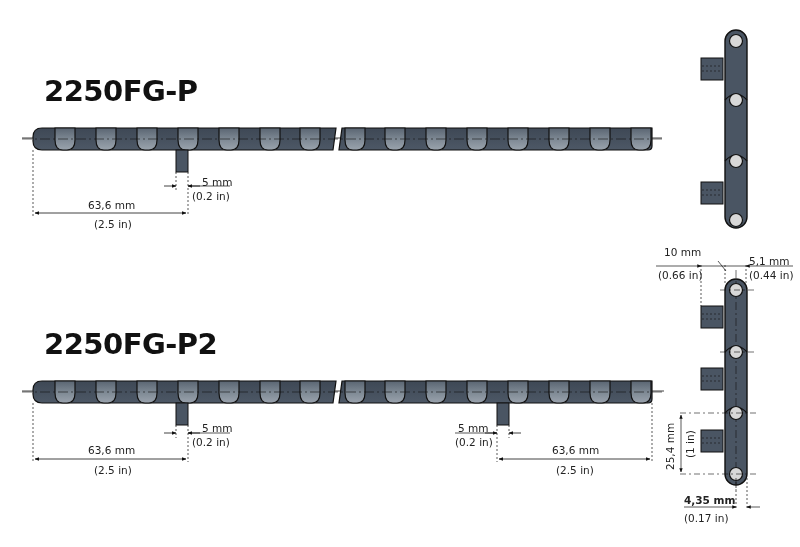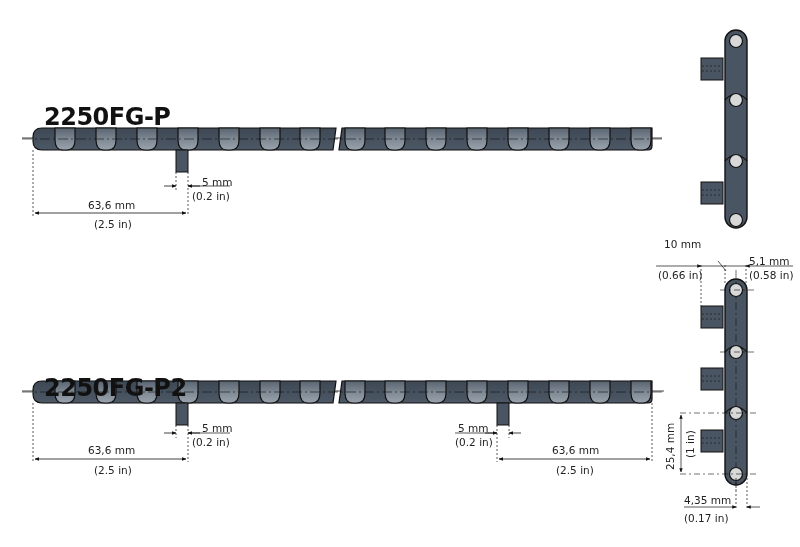--- a/index.html
+++ b/index.html
@@ -1,18 +1,18 @@
 <!DOCTYPE html>
 <html><head>
   <meta charset="utf-8">
   <style>
     html, body { margin: 0; padding: 0; background: #ffffff; }
     body { width: 800px; height: 547px; position: relative; overflow: hidden; font-family: "DejaVu Sans", sans-serif; }
     #canvas { position: absolute; left: 0; top: 0; width: 800px; height: 547px; }
-    .title { position: absolute; font-family: "DejaVu Sans", sans-serif; font-weight: bold; font-size: 24px; color: #111; letter-spacing: -0.5px; margin-top: 29px; }
+    .title { position: absolute; font-family: "DejaVu Sans", sans-serif; font-weight: bold; font-size: 29px; color: #111; letter-spacing: -0.5px; }
     .dim { position: absolute; font-family: "DejaVu Sans", sans-serif; font-size: 10.5px; color: #222; line-height: 12px; white-space: nowrap; }
     .vert { transform: rotate(-90deg); transform-origin: left top; }
   </style>
 </head>
 <body>
 
 <svg id="canvas" viewBox="0 0 800 547" xmlns="http://www.w3.org/2000/svg">
   <defs>
     <linearGradient id="kg" x1="0" y1="0" x2="0" y2="1">
       <stop offset="0" stop-color="#5a6572"></stop>
@@ -167,36 +167,36 @@
     <line x1="718" y1="261" x2="726" y2="271" stroke="#111" stroke-width="0.7"></line>
 
     <line x1="681" y1="415" x2="681" y2="472" stroke="#111" stroke-width="0.7" marker-start="url(#arr)" marker-end="url(#arr)"></line>
 
     <line x1="684" y1="507" x2="736" y2="507" stroke="#111" stroke-width="0.7" marker-end="url(#arr)"></line>
     <line x1="760" y1="507" x2="747" y2="507" stroke="#111" stroke-width="0.7" marker-end="url(#arr)"></line>
   </g>
 </svg>
 
 <div class="title" style="left:44px; top:74px;">2250FG-P</div>
-<div class="title" style="left:44px; top:345px;">2250FG-P2</div>
+<div class="title" style="left:44px; top:327px;">2250FG-P2</div>
 
 <div class="dim" style="left:202px; top:176px;">5 mm</div>
 <div class="dim" style="left:192px; top:190px;">(0.2 in)</div>
 <div class="dim" style="left:88px; top:199px;">63,6 mm</div>
 <div class="dim" style="left:94px; top:218px;">(2.5 in)</div>
 
 <div class="dim" style="left:202px; top:422px;">5 mm</div>
 <div class="dim" style="left:192px; top:436px;">(0.2 in)</div>
 <div class="dim" style="left:88px; top:444px;">63,6 mm</div>
 <div class="dim" style="left:94px; top:464px;">(2.5 in)</div>
 <div class="dim" style="left:458px; top:422px;">5 mm</div>
 <div class="dim" style="left:455px; top:436px;">(0.2 in)</div>
 <div class="dim" style="left:552px; top:444px;">63,6 mm</div>
 <div class="dim" style="left:556px; top:464px;">(2.5 in)</div>
 
-<div class="dim" style="left:664px; top:238px;">10 mm</div>
+<div class="dim" style="left:664px; top:246px;">10 mm</div>
 <div class="dim" style="left:658px; top:269px;">(0.66 in)</div>
 <div class="dim" style="left:749px; top:255px;">5,1 mm</div>
-<div class="dim" style="left:749px; top:269px;">(0.58 in)</div>
+<div class="dim" style="left:749px; top:269px;">(0.44 in)</div>
 <div class="dim vert" style="left:664px; top:470px;">25,4 mm</div>
 <div class="dim vert" style="left:684px; top:458px;">(1 in)</div>
-<div class="dim" style="left:684px; top:494px;">4,35 mm</div>
+<div class="dim" style="left:684px; top:494px;font-weight:bold;">4,35 mm</div>
 <div class="dim" style="left:684px; top:512px;text-align:center;">(0.17 in)</div>
 
 </body></html>

